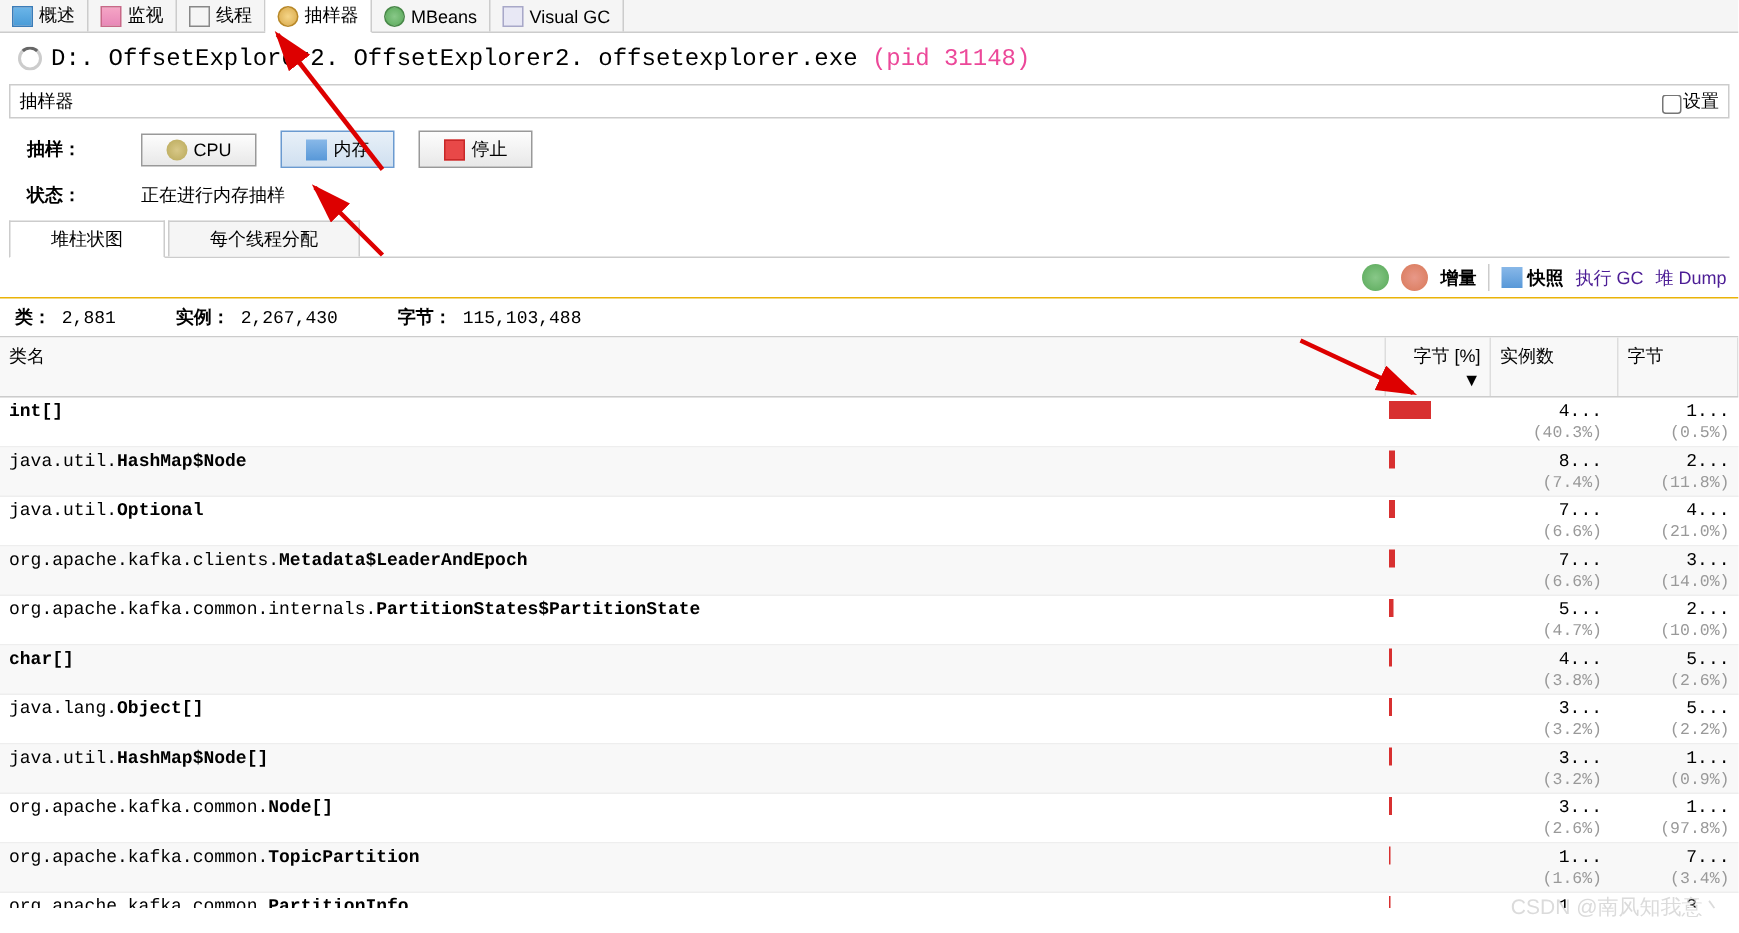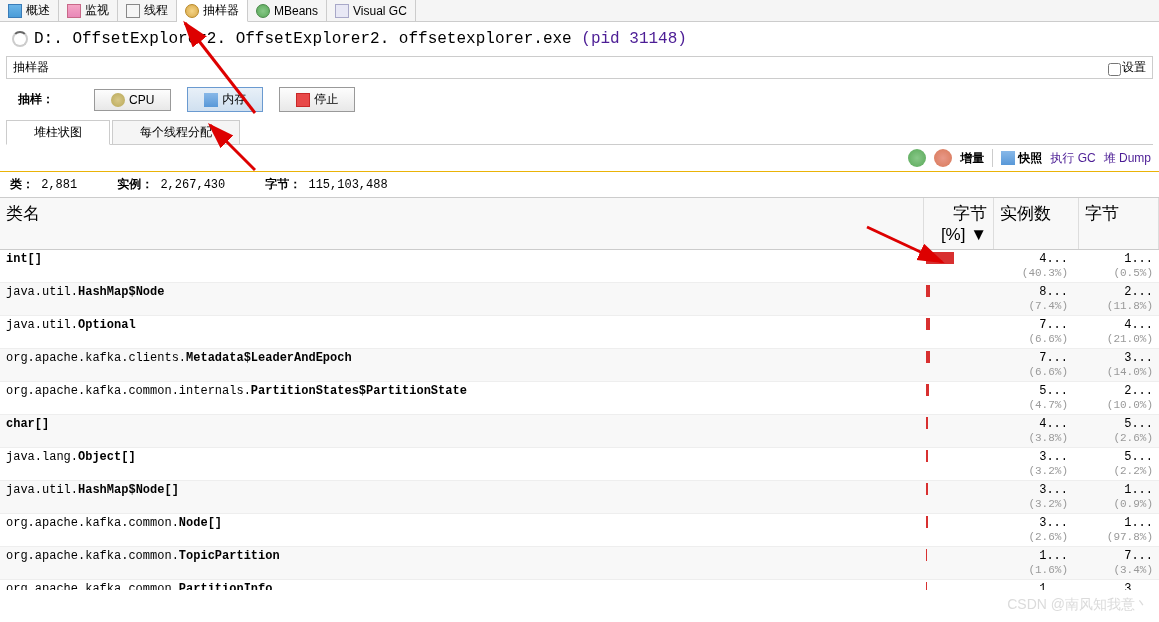--- a/index.html
+++ b/index.html
@@ -10,21 +10,21 @@
     .tab-icon { width: 14px; height: 14px; display: inline-block; }
     .icon-overview { background: linear-gradient(#6bb5e8, #4a9cd8); border: 1px solid #3a7cb8; }
     .icon-monitor { background: linear-gradient(#f5a5c5, #e888b8); border: 1px solid #c86888; }
     .icon-thread { background: #f5f5f5; border: 1px solid #888; }
     .icon-sampler { background: radial-gradient(#f5d588, #d8a848); border: 1px solid #b88828; border-radius: 50%; }
     .icon-mbeans { background: radial-gradient(#88c888, #58a858); border: 1px solid #488848; border-radius: 50%; }
     .icon-gc { background: #e8e8f5; border: 1px solid #a8a8c8; }
     .title-bar { display: flex; align-items: center; padding: 8px 12px; gap: 6px; }
     .spinner { width: 16px; height: 16px; border: 2px solid #ccc; border-top: 2px solid #666; border-radius: 50%; }
     .title-text { font-size: 16px; font-family: "Courier New", monospace; }
-    .title-text .pid { color: #4c1d95; }
+    .title-text .pid { color: #ec4899; }
     .section-header { display: flex; align-items: center; justify-content: space-between; border: 1px solid #ccc; padding: 2px 6px; margin: 0 6px; }
     .settings-check { display: flex; align-items: flex-end; gap: 1px; }
     .controls { padding: 8px 18px; display: flex; flex-direction: column; gap: 10px; }
     .control-row { display: flex; align-items: center; gap: 16px; }
     .control-label { font-weight: bold; width: 60px; }
     .btn { display: flex; align-items: center; gap: 4px; padding: 3px 16px; border: 1px solid #999; background: linear-gradient(#fdfdfd, #e8e8e8); cursor: pointer; font-size: 12px; }
     .btn.active { background: linear-gradient(#e8f0f8, #d0e0f0); border-color: #6a9ad0; }
     .btn-icon { width: 14px; height: 14px; display: inline-block; }
     .icon-cpu { background: radial-gradient(#d8c888, #b8a858); border-radius: 50%; }
     .icon-mem { background: linear-gradient(#88b8e8, #5898d8); }
@@ -39,21 +39,21 @@
     .icon-refresh1 { background: radial-gradient(#88c888, #58a858); border-radius: 50%; }
     .icon-refresh2 { background: radial-gradient(#e89888, #d87858); border-radius: 50%; }
     .tb-sep { width: 1px; height: 18px; background: #ccc; }
     .tb-btn { display: flex; align-items: center; gap: 3px; cursor: pointer; font-weight: bold; }
     .icon-snap { background: linear-gradient(#88b8e8, #5898d8); width: 14px; height: 14px; }
     .tb-link { color: #4c1d95; cursor: pointer; }
     .stats-row { padding: 4px 10px; display: flex; gap: 40px; font-family: "Courier New", monospace; }
     .stats-row b { font-weight: bold; }
     .table-container { border-top: 1px solid #ccc; }
     .table-header { display: flex; background: #f8f8f8; border-bottom: 1px solid #ccc; }
-    .th { padding: 4px 6px; border-right: 1px solid #ddd; font-size: 17px; }
+    .th { padding: 4px 6px; border-right: 1px solid #ddd; font-size: 12px; }
     .th-name { flex: 1; }
     .th-bar { width: 70px; text-align: right; }
     .th-bytes { width: 80px; }
     .th-inst { width: 85px; }
     .table-body { overflow-y: auto; height: 340px; }
     .tr { display: flex; border-bottom: 1px solid #eee; font-family: "Courier New", monospace; font-size: 12px; }
     .tr:nth-child(even) { background: #f8f8f8; }
     .td-name { flex: 1; padding: 2px 6px; white-space: nowrap; }
     .td-bar { width: 70px; padding: 2px 2px; }
     .bar { background: #d83030; height: 12px; }
@@ -119,20 +119,24 @@
     </button>
     <button class="btn active">
       <span class="btn-icon icon-mem"></span>
       <span>内存</span>
     </button>
     <button class="btn">
       <span class="btn-icon icon-stop"></span>
       <span>停止</span>
     </button>
   </div>
+  <div class="control-row">
+    <span class="control-label">状态：</span>
+    <span>正在进行内存抽样</span>
+  </div>
 </div>
 
 <div class="sub-tabs" id="sub-tabs">
     <div class="sub-tab active">堆柱状图</div>
     <div class="sub-tab">每个线程分配</div>
   </div>
 
 <div class="toolbar">
   <div class="toolbar-left">
     <span class="tb-icon icon-refresh1"></span>

